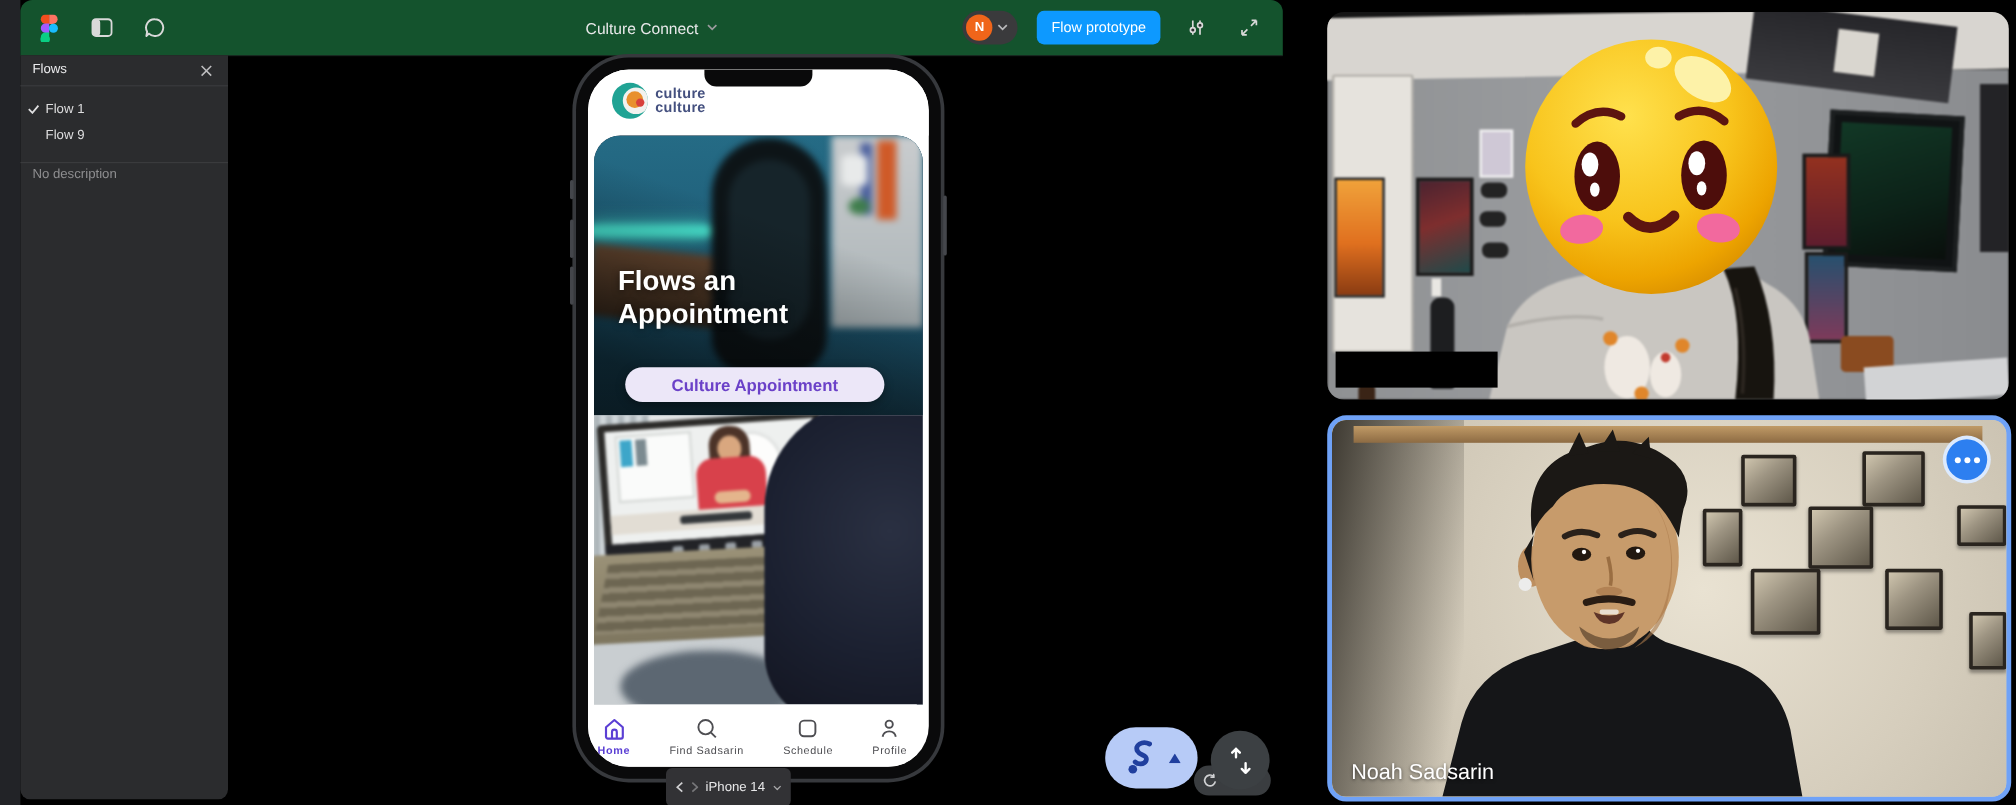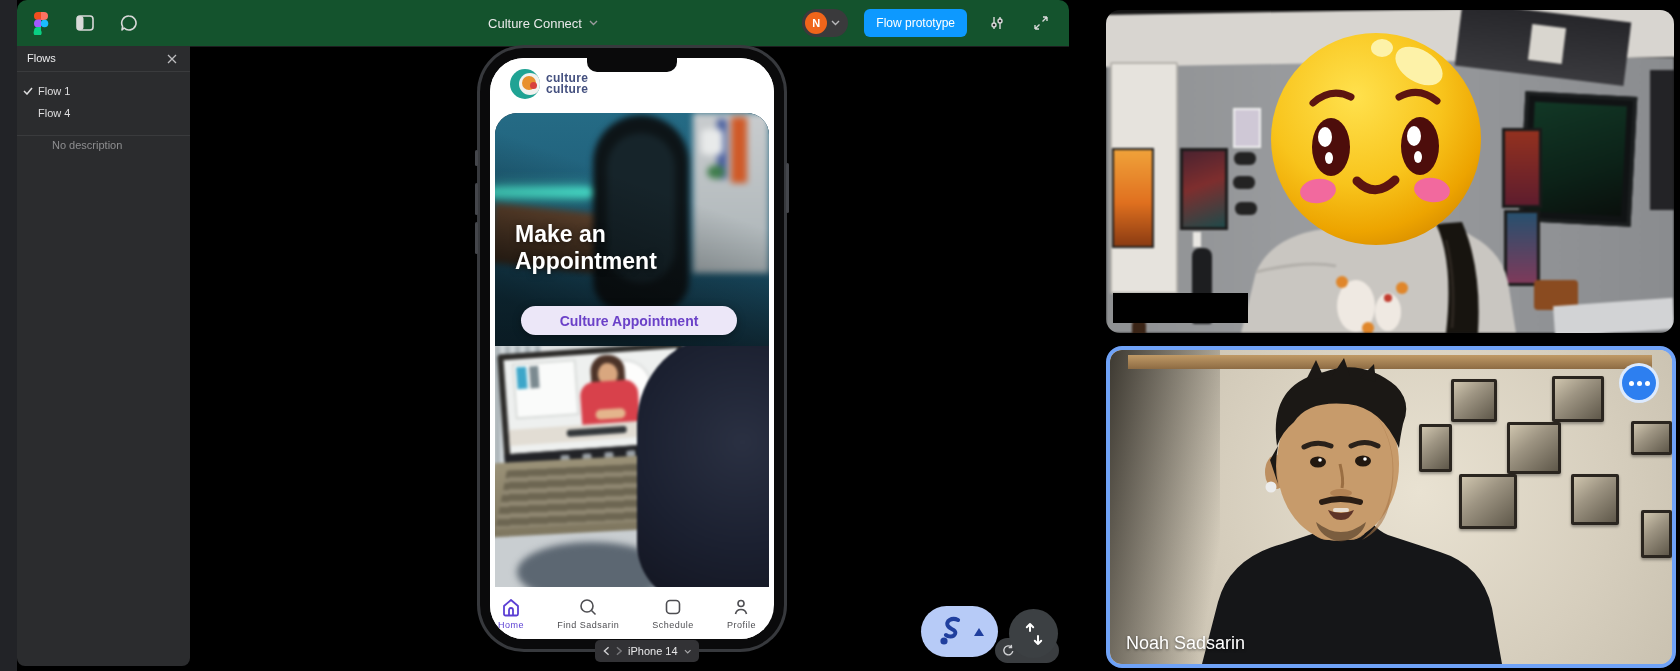--- a/index.html
+++ b/index.html
@@ -26,21 +26,21 @@
 
   
   .flows-panel{left:17px;top:46px;width:173px;height:620px;background:#2b2c2e;border-radius:0 0 8px 8px;}
   .fp-header{position:absolute;left:0;top:0;right:0;height:25px;border-bottom:1px solid #3a3b3d;}
   .fp-title{position:absolute;left:10px;top:6px;color:#ececee;font-size:11px;font-weight:normal;}
   .fp-close{position:absolute;right:10px;top:5px;width:16px;height:16px;display:flex;align-items:center;justify-content:center;cursor:pointer;}
   .flow-row{position:absolute;left:0;width:100%;height:22px;display:flex;align-items:center;cursor:pointer;}
   .flow-check{width:21px;display:flex;justify-content:center;}
   .flow-label{color:#dededf;font-size:11px;}
   .fp-divider{position:absolute;left:0;right:0;top:89px;border-top:1px solid #3a3b3d;}
-  .fp-desc{position:absolute;left:10px;top:93px;color:#8e8e90;font-size:11px;margin-left:25px;}
+  .fp-desc{position:absolute;left:10px;top:93px;color:#8e8e90;font-size:11px;}
 
   
   .phone{left:477px;top:45px;width:310px;height:607px;}
   .phone-rim{position:absolute;inset:0;border-radius:47px;background:#37393d;}
   .phone-bezel{position:absolute;inset:3px;border-radius:44px;background:#0a0a0b;}
   .phone-screen{position:absolute;inset:13px;border-radius:34px;background:#ffffff;overflow:hidden;}
   .side-btn{position:absolute;width:3px;background:#3f4click146;background:#44464b;border-radius:2px;}
   .notch{position:absolute;left:50%;transform:translateX(-50%);top:0;width:90px;height:14px;background:#0a0a0b;border-radius:0 0 10px 10px;z-index:9;}
 
   .app-header{position:absolute;left:0;top:0;width:100%;height:55px;background:#fff;}
@@ -90,24 +90,24 @@
   .ls-end{position:absolute;right:12px;bottom:4px;width:9px;height:9px;border-radius:50%;background:#d93a30;}
   .hb-keys{position:absolute;left:-8px;top:112px;width:216px;height:74px;background:linear-gradient(180deg,#9a9177,#7e765f);transform:rotate(-3deg) skewX(-14deg);}
   .hb-keyrows{position:absolute;inset:8px 14px;background:repeating-linear-gradient(180deg,#6d6652 0 7px,#8e8670 7px 12px);}
   .hb-sil{position:absolute;left:142px;top:-12px;width:150px;height:270px;border-radius:90px 0 0 60px;
           background:radial-gradient(circle at 70% 40%,#2a3042 0%,#1b2030 55%,#12141f 100%);filter:blur(1px);}
   .hb-knee{position:absolute;left:22px;top:196px;width:150px;height:60px;border-radius:50%;background:#5c6772;filter:blur(3px);}
 
   .app-nav{position:absolute;left:0;top:529px;width:274px;height:52px;background:#fff;display:flex;align-items:center;justify-content:space-between;padding:0 8px;box-sizing:border-box;}
   .nav-item{display:flex;flex-direction:column;align-items:center;gap:3px;cursor:pointer;}
   .nav-label{font-size:9px;letter-spacing:.5px;color:#4e4e52;}
-  .nav-item.active .nav-label{color:#5b3fd4;font-weight:normal;}
-
-  
-  .device-pill{left:595px;top:640px;width:104px;height:22px;background:#323235;border-radius:5px;z-index:12;
+  .nav-item.active .nav-label{color:#5b3fd4;font-weight:bold;}
+
+  
+  .device-pill{left:555px;top:640px;width:104px;height:32px;background:#323235;border-radius:5px;z-index:12;
                display:flex;align-items:center;padding:0 8px;gap:6px;box-sizing:border-box;justify-content:center;}
   .dp-label{color:#e8e8e9;font-size:11px;white-space:nowrap;}
 
   
   .restart-chip{left:995px;top:638px;width:64px;height:25px;border-radius:13px;background:#3a3d40;z-index:3;
                 display:flex;align-items:center;padding-left:7px;box-sizing:border-box;}
   .pointer-pill{left:921px;top:606px;width:77px;height:51px;border-radius:26px;background:#b7cbf7;z-index:4;
                 display:flex;align-items:center;justify-content:center;gap:8px;cursor:pointer;}
   .scroll-btn{left:1009px;top:609px;width:49px;height:49px;border-radius:50%;background:#3c4043;z-index:5;
               display:flex;align-items:center;justify-content:center;cursor:pointer;}
@@ -226,21 +226,21 @@
     <div class="flow-row" style="top:34px;">
       <span class="flow-check">
         <svg width="10" height="8" viewBox="0 0 10 8">
             <path d="M1 4l3 3 5-6" fill="none" stroke="#dededf" stroke-width="1.5"></path>
           </svg>
       </span>
       <span class="flow-label">Flow 1</span>
     </div>
     <div class="flow-row" style="top:56px;">
       <span class="flow-check"></span>
-      <span class="flow-label">Flow 4</span>
+      <span class="flow-label">Flow 9</span>
     </div>
     <div class="fp-divider"></div>
     <div class="fp-desc">No description</div>
   </div>
 
   <div class="abs phone">
     <div class="phone-rim"></div>
     <div class="side-btn" style="left:-2px;top:105px;height:16px;"></div>
     <div class="side-btn" style="left:-2px;top:138px;height:32px;"></div>
     <div class="side-btn" style="left:-2px;top:177px;height:32px;"></div>
@@ -270,21 +270,21 @@
               <div class="ht-book"></div>
               <div class="ht-book2"></div>
             <div class="ht-vase"></div>
               <div class="ht-plant"></div>
             <div class="ht-led"></div>
               <div class="ht-desk"></div>
             <div class="ht-chair"></div>
               <div class="ht-chair2"></div>
           </div>
           <div class="ht-dark"></div>
-          <div class="hero-title">Make an Appointment</div>
+          <div class="hero-title">Flows an Appointment</div>
           <button class="cta-btn">Culture Appointment</button>
         </div>
 
         <div class="hero-bottom">
           <div class="scene" style="filter:blur(1.5px);">
             <div class="hb-wall"></div>
               <div class="hb-blinds"></div>
             <div class="laptop-screen">
               <div class="ls-inner">
                 <div class="ls-shelf"></div>

